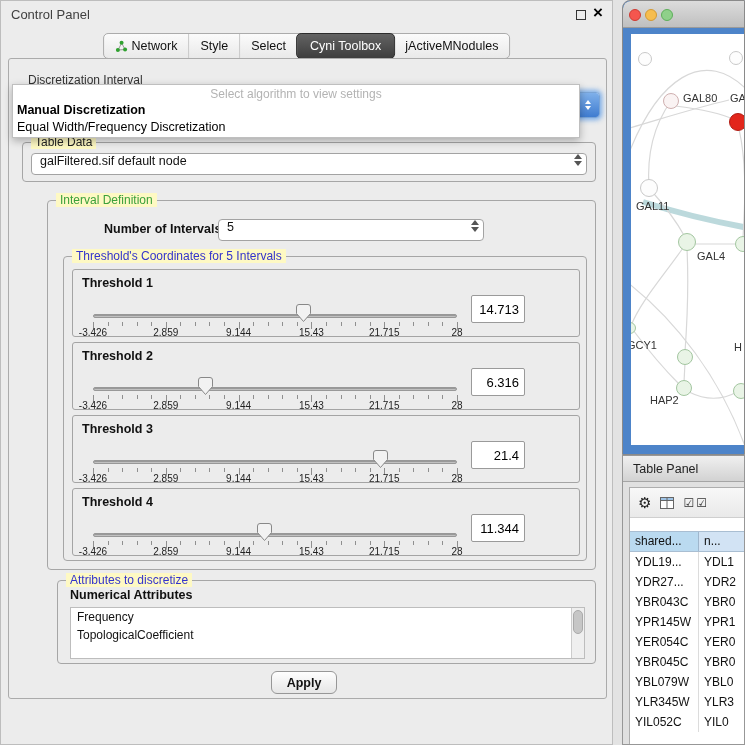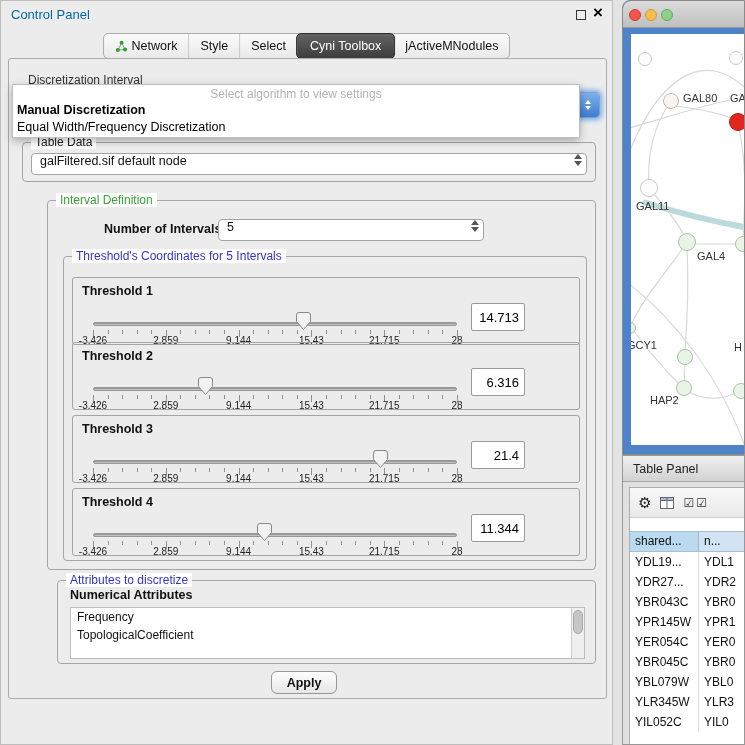--- a/index.html
+++ b/index.html
@@ -3,38 +3,38 @@
 <meta charset="utf-8">
 <style>
   html,body{margin:0;padding:0}
   body{width:745px;height:745px;position:relative;background:#e3e3e3;
        font-family:"Liberation Sans",sans-serif;overflow:hidden;color:#111}
   *{box-sizing:border-box}
 
   
   #control-window{position:absolute;left:0;top:0;width:613px;height:745px;
     background:#ececec;border:1px solid #bdbdbd}
-  .win-title{position:absolute;left:10px;top:6px;font-size:13px;color:#0369a1}
+  .win-title{position:absolute;left:10px;top:6px;font-size:13px;color:#404040}
   .float-btn{position:absolute;left:575px;top:9px;width:10px;height:10px;border:1.5px solid #333}
   .close-btn{position:absolute;left:592px;top:2px;font-size:17px;font-weight:bold;color:#000;cursor:default}
 
   .tabstrip{position:absolute;left:50%;transform:translateX(-50%);display:flex;
     background:linear-gradient(#fbfbfb,#e9e9e9);border:1px solid #ababab;border-radius:5px;
     font-size:12.5px;align-items:stretch}
   .tab{padding:4px 11px;display:flex;align-items:center;gap:4px;white-space:nowrap;color:#111}
   .tab + .tab{border-left:1px solid #c9c9c9}
   .tab.selected{background:linear-gradient(#636363,#3d3d3d);color:#fff;border-radius:5px;
     margin:-1px;padding:5px 13px;border:1px solid #2c2c2c}
   .tab.selected + .tab{border-left:none}
 
   .main-panel{position:absolute;left:7px;top:57px;width:599px;height:641px;
     border:1px solid #ababab;border-radius:3px;background:#ececec}
 
   .group{position:absolute;border:1px solid #a6a6a6;border-radius:4px}
-  .group-title{position:absolute;top:-8px;left:8px;background:#ffffff;padding:0 4px;font-size:12px;white-space:nowrap}
+  .group-title{position:absolute;top:-8px;left:8px;background:#fef9c3;padding:0 4px;font-size:12px;white-space:nowrap}
   .group-title.green{color:#3ba03b}
   .group-title.blue{color:#3333cc}
   .group-title.dark{color:#222}
 
   .algo-label{position:absolute;left:19px;top:14px;font-size:12px;color:#333}
 
   
   .combo{position:absolute;background:#fff;border:1px solid #a3a3a3;border-radius:4px;
     display:flex;align-items:flex-start;font-size:12.5px}
   .combo-text{flex:1;padding-left:8px;white-space:nowrap;overflow:hidden}
@@ -185,21 +185,21 @@
         <span class="combo-text">5</span>
         <span class="combo-arrows">
             <i class="tri-up"></i>
             <i class="tri-down"></i>
           </span>
       </div>
 
       <div class="group" style="left:15px;top:55px;width:524px;height:305px">
         <span class="group-title blue">Threshold's Coordinates for 5 Intervals</span>
 
-        <div class="threshold-row" style="top:20px">
+        <div class="threshold-row" style="top:12px">
           <div class="t-label">Threshold 1</div>
           <div class="track"></div>
           <div class="ticks">
               <i class="major" style="left: 0px;"></i>
               <i class="" style="left: 14.56px;"></i>
               <i class="" style="left: 29.12px;"></i>
               <i class="" style="left: 43.68px;"></i>
               <i class="" style="left: 58.24px;"></i>
               <i class="major" style="left: 72.8px;"></i>
               <i class="" style="left: 87.36px;"></i>

